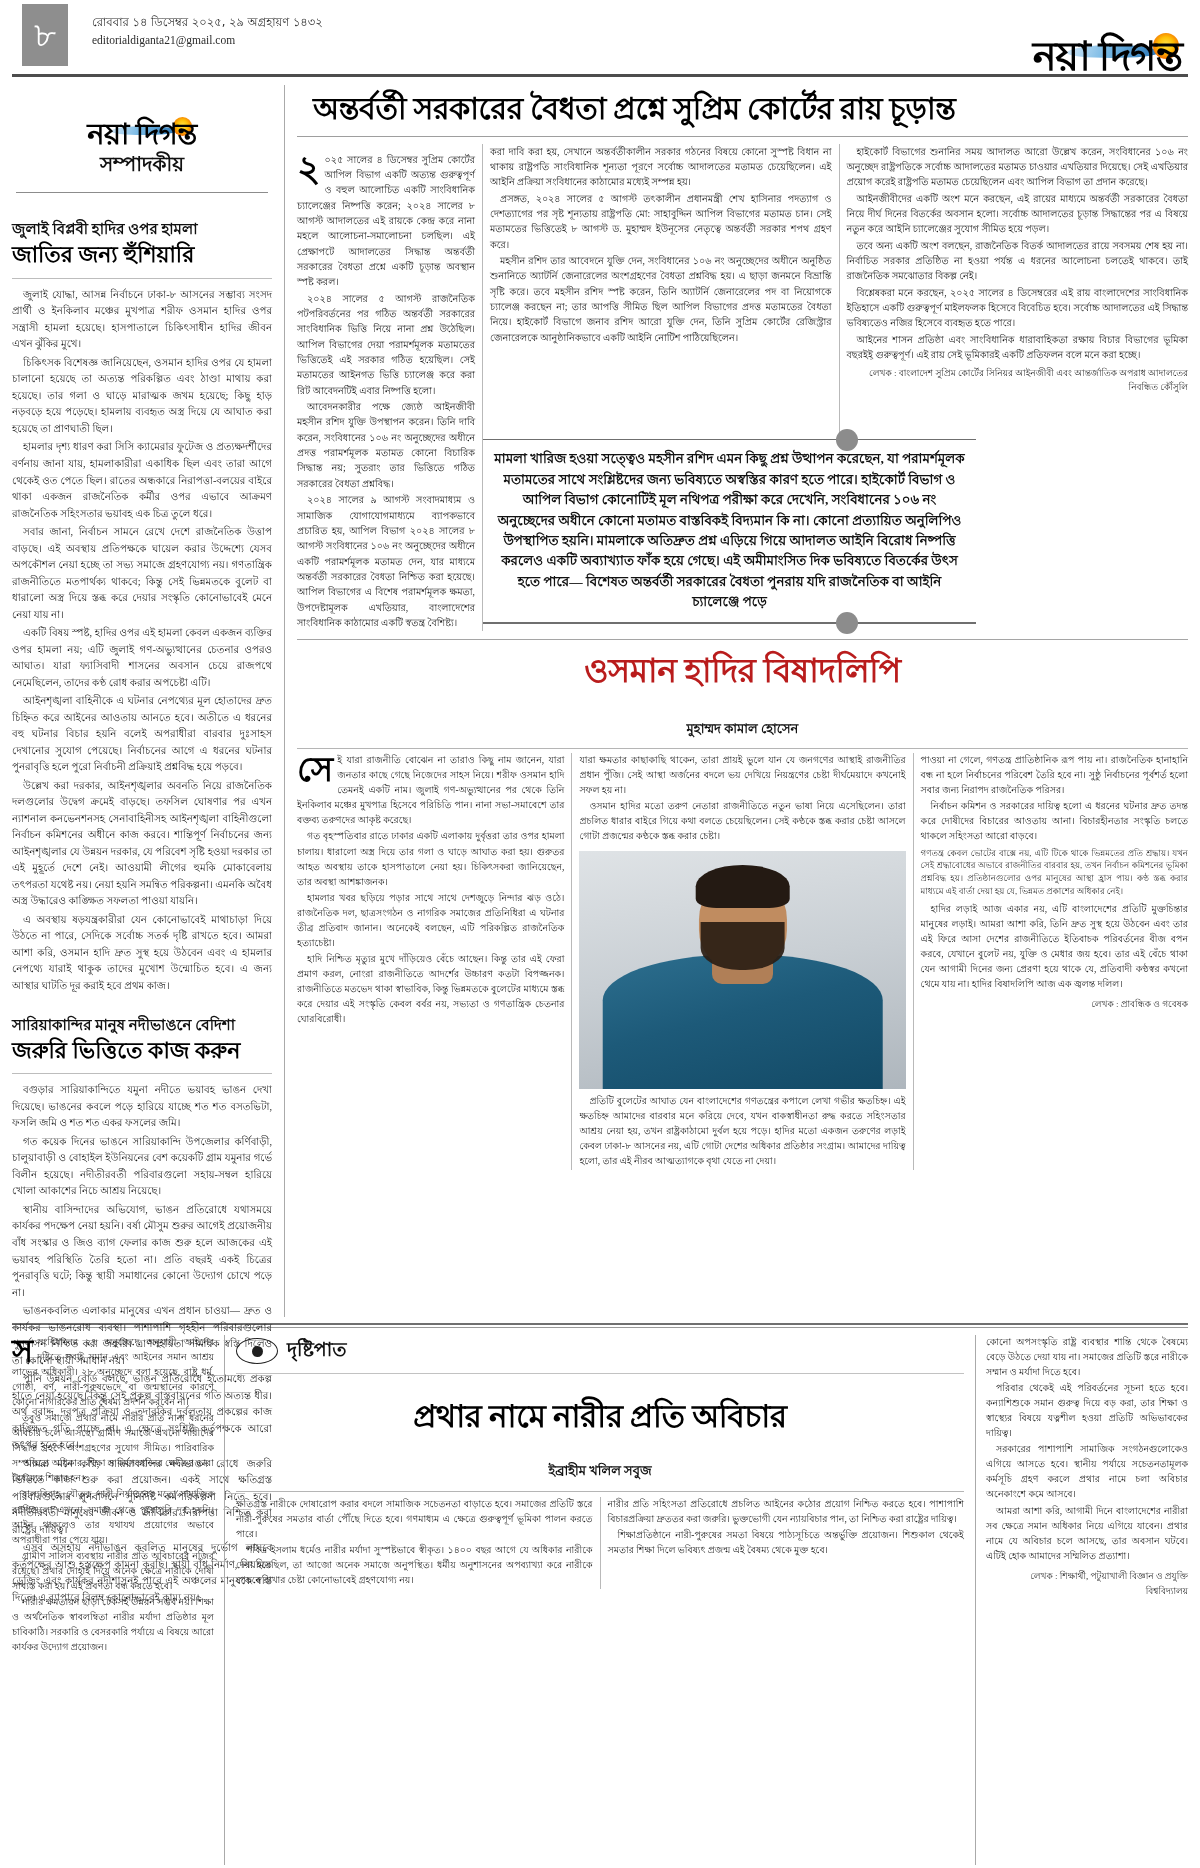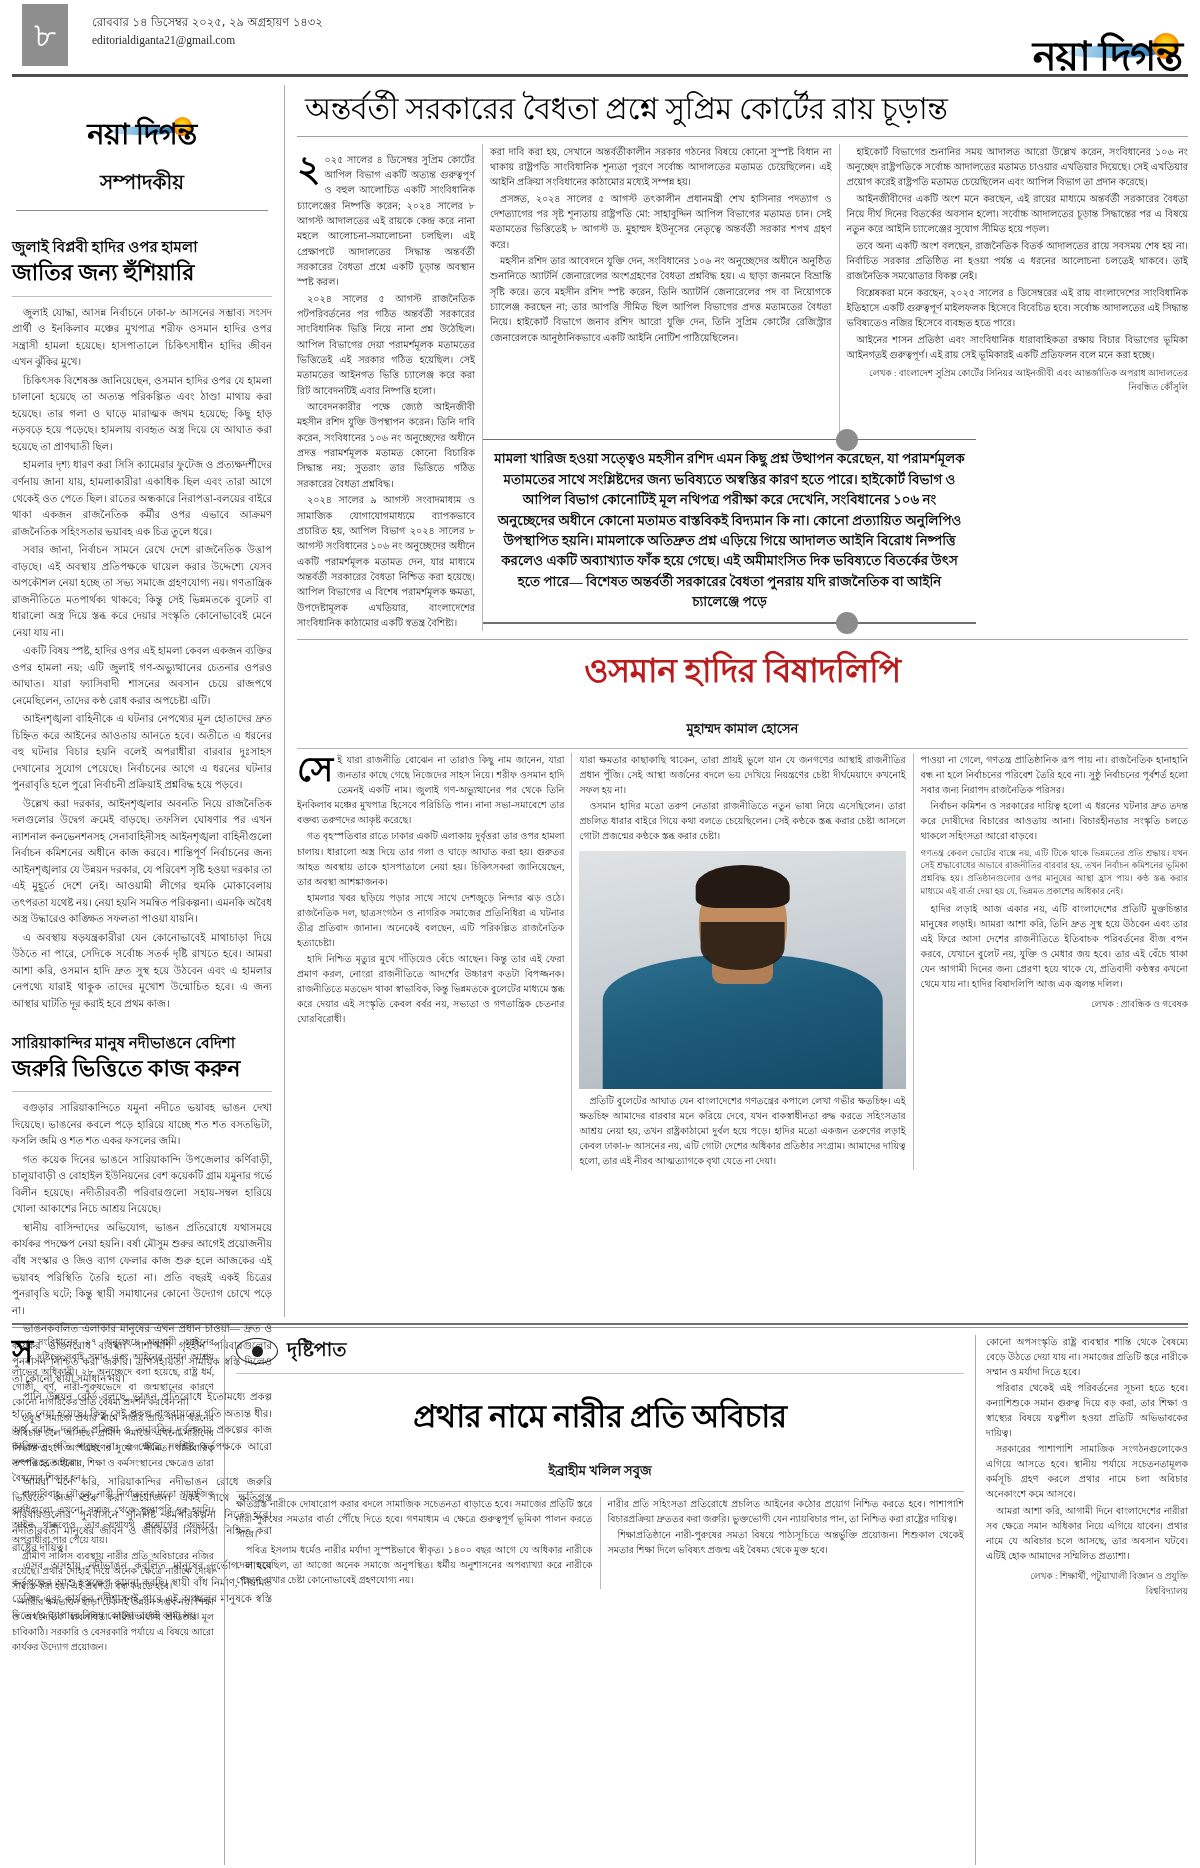--- a/index.html
+++ b/index.html
@@ -55,39 +55,39 @@
   .rule-med{height:2px;background:#707070;}
 
   
   .body-grid{display:flex;margin-top:8px;height:1232px;}
   .col-editorial{width:272px;flex:0 0 272px;padding-right:12px;box-sizing:border-box;}
   .vdiv{width:1px;background:#aaaaaa;flex:0 0 1px;}
   .col-main{flex:1 1 auto;padding-left:12px;box-sizing:border-box;position:relative;}
 
   
   .ed-logo-wrap{text-align:center;padding-top:14px;}
-  .ed-sub{font-size:20px;font-weight:bold;text-align:center;margin-top:18px;color:#111;}
+  .ed-sub{font-size:20px;font-weight:bold;text-align:center;margin-top:0;color:#111;}
   .ed-rule{height:1px;background:#8c8c8c;margin:10px 4px 0 4px;}
 
   .ed-headline{margin-top:26px;}
   .ed-kicker{font-size:15px;line-height:1.35;color:#111;font-weight:bold;}
   .ed-title{font-size:22px;line-height:1.3;color:#000;font-weight:bold;margin-top:2px;}
   .ed-hr{height:1px;background:#bdbdbd;margin:8px 0 8px 0;}
 
   .ed-body p{
     font-size:10.2px;line-height:1.62;text-align:justify;margin:0 0 2px 0;
     text-indent:11px;color:#1b1b1b;
   }
 
   .ed-headline2{margin-top:20px;}
 
   
   .lead-title{
-    font-size:30px;line-height:1.22;font-weight:normal;color:#000;
-    margin:6px 0 0 8px;letter-spacing:-.3px;
+    font-size:30px;line-height:1.22;font-weight:bold;color:#000;
+    margin:6px 0 0 16px;letter-spacing:-.3px;
   }
   .lead-rule{height:1px;background:#9e9e9e;margin-top:8px;}
 
   .lead-grid{display:flex;margin-top:7px;}
   .lead-col{box-sizing:border-box;}
   .lead-col p{
     font-size:9.6px;line-height:1.60;text-align:justify;margin:0 0 1px 0;
     text-indent:10px;color:#1b1b1b;
   }
   .lead-col p.noind{text-indent:0;}
@@ -296,21 +296,21 @@
             <p>মহসীন রশিদ তার আবেদনে যুক্তি দেন, সংবিধানের ১০৬ নং অনুচ্ছেদের অধীনে অনুষ্ঠিত শুনানিতে অ্যাটর্নি জেনারেলের অংশগ্রহণের বৈধতা প্রশ্নবিদ্ধ হয়। এ ছাড়া জনমনে বিভ্রান্তি সৃষ্টি করে। তবে মহসীন রশিদ স্পষ্ট করেন, তিনি অ্যাটর্নি জেনারেলের পদ বা নিয়োগকে চ্যালেঞ্জ করছেন না; তার আপত্তি সীমিত ছিল আপিল বিভাগের প্রদত্ত মতামতের বৈধতা নিয়ে। হাইকোর্ট বিভাগে জনাব রশিদ আরো যুক্তি দেন, তিনি সুপ্রিম কোর্টের রেজিস্ট্রার জেনারেলকে আনুষ্ঠানিকভাবে একটি আইনি নোটিশ পাঠিয়েছিলেন।</p>
           </div>
 
           <div class="cgap"></div>
 
           <div class="lead-col" style="flex:1 1 0;">
             <p>হাইকোর্ট বিভাগের শুনানির সময় আদালত আরো উল্লেখ করেন, সংবিধানের ১০৬ নং অনুচ্ছেদ রাষ্ট্রপতিকে সর্বোচ্চ আদালতের মতামত চাওয়ার এখতিয়ার দিয়েছে। সেই এখতিয়ার প্রয়োগ করেই রাষ্ট্রপতি মতামত চেয়েছিলেন এবং আপিল বিভাগ তা প্রদান করেছে।</p>
             <p>আইনজীবীদের একটি অংশ মনে করছেন, এই রায়ের মাধ্যমে অন্তর্বর্তী সরকারের বৈধতা নিয়ে দীর্ঘ দিনের বিতর্কের অবসান হলো। সর্বোচ্চ আদালতের চূড়ান্ত সিদ্ধান্তের পর এ বিষয়ে নতুন করে আইনি চ্যালেঞ্জের সুযোগ সীমিত হয়ে পড়ল।</p>
             <p>তবে অন্য একটি অংশ বলছেন, রাজনৈতিক বিতর্ক আদালতের রায়ে সবসময় শেষ হয় না। নির্বাচিত সরকার প্রতিষ্ঠিত না হওয়া পর্যন্ত এ ধরনের আলোচনা চলতেই থাকবে। তাই রাজনৈতিক সমঝোতার বিকল্প নেই।</p>
             <p>বিশ্লেষকরা মনে করছেন, ২০২৫ সালের ৪ ডিসেম্বরের এই রায় বাংলাদেশের সাংবিধানিক ইতিহাসে একটি গুরুত্বপূর্ণ মাইলফলক হিসেবে বিবেচিত হবে। সর্বোচ্চ আদালতের এই সিদ্ধান্ত ভবিষ্যতেও নজির হিসেবে ব্যবহৃত হতে পারে।</p>
-            <p>আইনের শাসন প্রতিষ্ঠা এবং সাংবিধানিক ধারাবাহিকতা রক্ষায় বিচার বিভাগের ভূমিকা আইনগত়ই গুরুত্বপূর্ণ। এই রায় সেই ভূমিকারই একটি প্রতিফলন বলে মনে করা হচ্ছে।</p>
+            <p>আইনের শাসন প্রতিষ্ঠা এবং সাংবিধানিক ধারাবাহিকতা রক্ষায় বিচার বিভাগের ভূমিকা বছরই়ই গুরুত্বপূর্ণ। এই রায় সেই ভূমিকারই একটি প্রতিফলন বলে মনে করা হচ্ছে।</p>
             <div class="author-note">লেখক : বাংলাদেশ সুপ্রিম কোর্টের সিনিয়র আইনজীবী এবং আন্তর্জাতিক অপরাধ আদালতের নিবন্ধিত কৌঁসুলি</div>
           </div>
         </div>
 
         <div class="pullquote" style="position:absolute;left:198px;right:212px;top:345px;background:#fff;">
           <div class="pq-rule"></div>
           <div class="pq-dot"></div>
           <div class="pq-text">মামলা খারিজ হওয়া সত্ত্বেও মহসীন রশিদ এমন কিছু প্রশ্ন উত্থাপন করেছেন, যা পরামর্শমূলক মতামতের সাথে সংশ্লিষ্টদের জন্য ভবিষ্যতে অস্বস্তির কারণ হতে পারে। হাইকোর্ট বিভাগ ও আপিল বিভাগ কোনোটিই মূল নথিপত্র পরীক্ষা করে দেখেনি, সংবিধানের ১০৬ নং অনুচ্ছেদের অধীনে কোনো মতামত বাস্তবিকই বিদ্যমান কি না। কোনো প্রত্যায়িত অনুলিপিও উপস্থাপিত হয়নি। মামলাকে অতিদ্রুত প্রশ্ন এড়িয়ে গিয়ে আদালত আইনি বিরোধ নিষ্পত্তি করলেও একটি অব্যাখ্যাত ফাঁক হয়ে গেছে। এই অমীমাংসিত দিক ভবিষ্যতে বিতর্কের উৎস হতে পারে— বিশেষত অন্তর্বর্তী সরকারের বৈধতা পুনরায় যদি রাজনৈতিক বা আইনি চ্যালেঞ্জে পড়ে</div>
           <div class="pq-rule"></div>
           <div class="pq-dot bot"></div>

